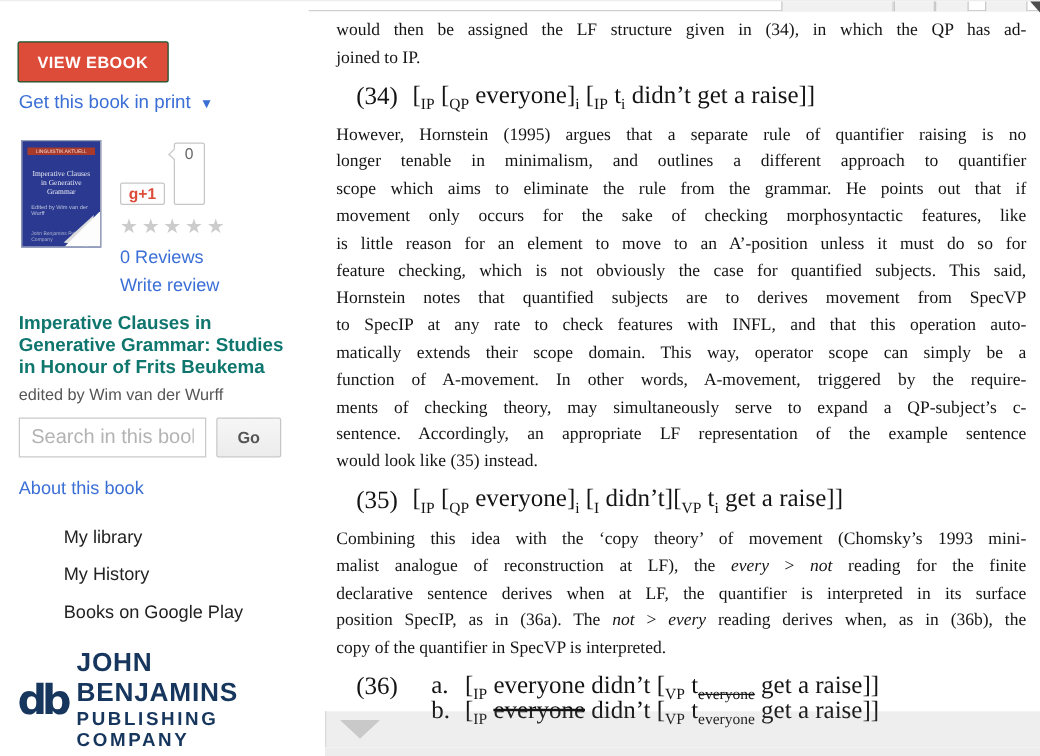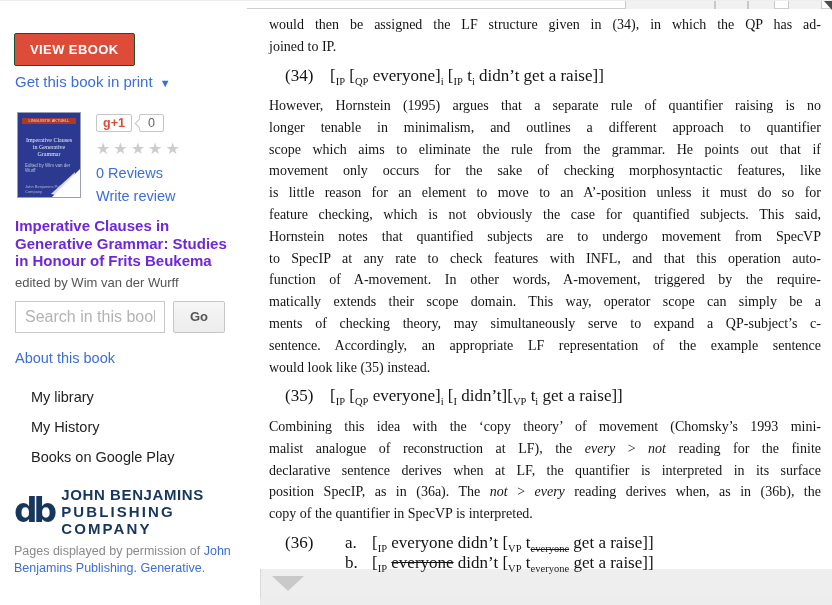--- a/index.html
+++ b/index.html
@@ -33,65 +33,65 @@
   .cover-ed { position:absolute; top:50px; left:7px; color:#b9c0dd; font-size:4.5px; line-height:5px; }
   .cover-pub { position:absolute; bottom:3px; left:7px; color:#aab2cf; font-size:4px; }
   .curl-cut { position:absolute; bottom:-1px; right:-1px; width:0; height:0;
     border-bottom:30px solid #fdfdfd; border-left:30px solid transparent; }
   .curl-face { position:absolute; bottom:1px; right:7px; width:0; height:0;
     border-bottom:26px solid #dcdcdc; border-left:20px solid transparent; transform:rotate(10deg); }
 
   .book-meta { margin-left:15px; padding-top:2px; }
   .gplus-row { display:flex; align-items:stretch; }
   .gplus-btn { border:1px solid #c6c6c6; border-radius:2px; background:#fff; padding:1px 6px;
-    font-size:12.5px; font-weight:bold; color:#dd4b39; cursor:pointer; }
+    font-size:12.5px; font-weight:bold; color:#dd4b39; cursor:pointer;margin-top:32px; }
   .gplus-count { position:relative; border:1px solid #c6c6c6; border-radius:2px; background:#fff;
     padding:1px 8px; font-size:12.5px; color:#666; margin-left:7px; }
   .gplus-count:before { content:""; position:absolute; left:-4px; top:5px; width:6px; height:6px;
     background:#fff; border-left:1px solid #c6c6c6; border-bottom:1px solid #c6c6c6; transform:rotate(45deg); }
   .stars { color:#ccc; font-size:16px; letter-spacing:3px; margin-top:7px; cursor:pointer; }
   .meta-link { color:#3b6fd6; font-size:14.5px; margin-top:7px; cursor:pointer; }
 
-  .book-title { margin:13px 14px 0 15px; font-size:15px; font-weight:bold; color:#6d28d9;
+  .book-title { margin:13px 14px 0 15px; font-size:15px; font-weight:bold; color:#0f766e;
     line-height:17.5px; }
   .byline { margin:5px 0 0 15px; font-size:13px; color:#555; }
 
   .search-row { display:flex; margin:11px 0 0 15px; }
   .search-input { width:150px; height:32px; border:1px solid #c9c9c9; padding:0 9px;
     font-size:16px; color:#333; font-family:"Liberation Sans",sans-serif; outline:none; }
   .search-input::placeholder { color:#b3b3b3; }
   .go-btn { width:52px; height:32px; margin-left:8px; background:linear-gradient(#f6f6f6,#ececec);
     border:1px solid #c6c6c6; border-radius:2px; font-size:13px; font-weight:bold; color:#555; cursor:pointer; }
 
   .about { margin:17px 0 0 15px; font-size:14.5px; color:#3b6fd6; cursor:pointer; }
 
-  .menu { margin-top:16px; }
+  .menu { margin-top:16px;padding-left:20px; }
   .menu-item { padding:7px 0 7px 31px; font-size:14.5px; color:#222; cursor:pointer; }
 
   .logo-block { display:flex; align-items:center; margin:14px 0 0 14px; cursor:pointer; }
   .logo-mono { font-family:"DejaVu Sans",sans-serif; font-size:33px; font-weight:bold;
     color:#17365d; letter-spacing:-4px; line-height:30px;text-align:center; }
   .logo-text { margin-left:8px; }
-  .logo-l1 { font-size:15px; font-weight:bold; color:#17365d; letter-spacing:.6px; }
+  .logo-l1 { font-size:21px; font-weight:bold; color:#17365d; letter-spacing:.6px; }
   .logo-l2 { font-size:15px; font-weight:bold; color:#17365d; letter-spacing:2.1px; }
   .permission { margin:6px 16px 0 14px; font-size:12.5px; color:#8a8a8a; line-height:17px; }
   .permission .plink { color:#3b6fd6; cursor:pointer; }
 
   
   .main { flex:1; position:relative; height:605px; }
   .topstrip { position:absolute; top:0; left:0; right:0; height:8px; border-bottom:1px solid #cfcfcf; }
   .cell { position:absolute; top:0; height:8px; background:#f1f1f1;
     border-left:1px solid #c9c9c9; border-right:1px solid #c9c9c9; }
   .corner-notch { position:absolute; top:0; right:0; width:0; height:0;
     border-top:9px solid #4d4d4d; border-left:8px solid transparent; }
 
   .page-text { padding:13px 11px 0 22px; font-family:"Liberation Serif",serif; color:#141414; }
   .line { font-size:14px; line-height:21.8px; text-align:justify; text-align-last:justify; }
   .line.last { text-align-last:left; }
-  .example { display:flex; padding-left:16px; margin:8px 0 9px 0; font-size:17px; }
+  .example { display:flex; padding-left:16px; margin:8px 0 9px 0; font-size:20px; }
   .ex-num { width:45px; flex:none; }
   .example.labeled .ex-num { width:60px; }
   .ex-label { width:27px; flex:none; }
   .ex-row { display:flex; line-height:20.5px; }
   sub { font-size:62%; line-height:0; }
   .strike { text-decoration:line-through; }
   i { font-style:italic; }
 
   .overlay { position:absolute; left:13px; right:0; top:568px; height:29px;
     background:rgba(125,125,125,.13); border-left:1px solid #d9d9d9; z-index:5; }
@@ -183,24 +183,24 @@
               <div><span>[</span><sub>IP</sub><span> [</span><sub>QP</sub><span> everyone]</span><sub>i</sub><span> [</span><sub>IP</sub><span> t</span><sub>i</sub><span> didn’t get a raise]]</span></div>
             </div>
           </div>
         </div>
         <div class="line"><span>However, Hornstein (1995) argues that a separate rule of quantifier raising is no</span></div>
         <div class="line"><span>longer tenable in minimalism, and outlines a different approach to quantifier</span></div>
         <div class="line"><span>scope which aims to eliminate the rule from the grammar. He points out that if</span></div>
         <div class="line"><span>movement only occurs for the sake of checking morphosyntactic features, like</span></div>
         <div class="line"><span>is little reason for an element to move to an A’-position unless it must do so for</span></div>
         <div class="line"><span>feature checking, which is not obviously the case for quantified subjects. This said,</span></div>
-        <div class="line"><span>Hornstein notes that quantified subjects are to undergo movement from SpecVP</span></div>
+        <div class="line"><span>Hornstein notes that quantified subjects are to derives movement from SpecVP</span></div>
         <div class="line"><span>to SpecIP at any rate to check features with INFL, and that this operation auto-</span></div>
+        <div class="line"><span>matically extends their scope domain. This way, operator scope can simply be a</span></div>
         <div class="line"><span>function of A-movement. In other words, A-movement, triggered by the require-</span></div>
-        <div class="line"><span>matically extends their scope domain. This way, operator scope can simply be a</span></div>
         <div class="line"><span>ments of checking theory, may simultaneously serve to expand a QP-subject’s c-</span></div>
         <div class="line"><span>sentence. Accordingly, an appropriate LF representation of the example sentence</span></div>
         <div class="line last"><span>would look like (35) instead.</span></div>
         <div class="example">
           <div class="ex-num">(35)</div>
           <div>
             <div class="ex-row">
               <div><span>[</span><sub>IP</sub><span> [</span><sub>QP</sub><span> everyone]</span><sub>i</sub><span> [</span><sub>I</sub><span> didn’t][</span><sub>VP</sub><span> t</span><sub>i</sub><span> get a raise]]</span></div>
             </div>
           </div>

